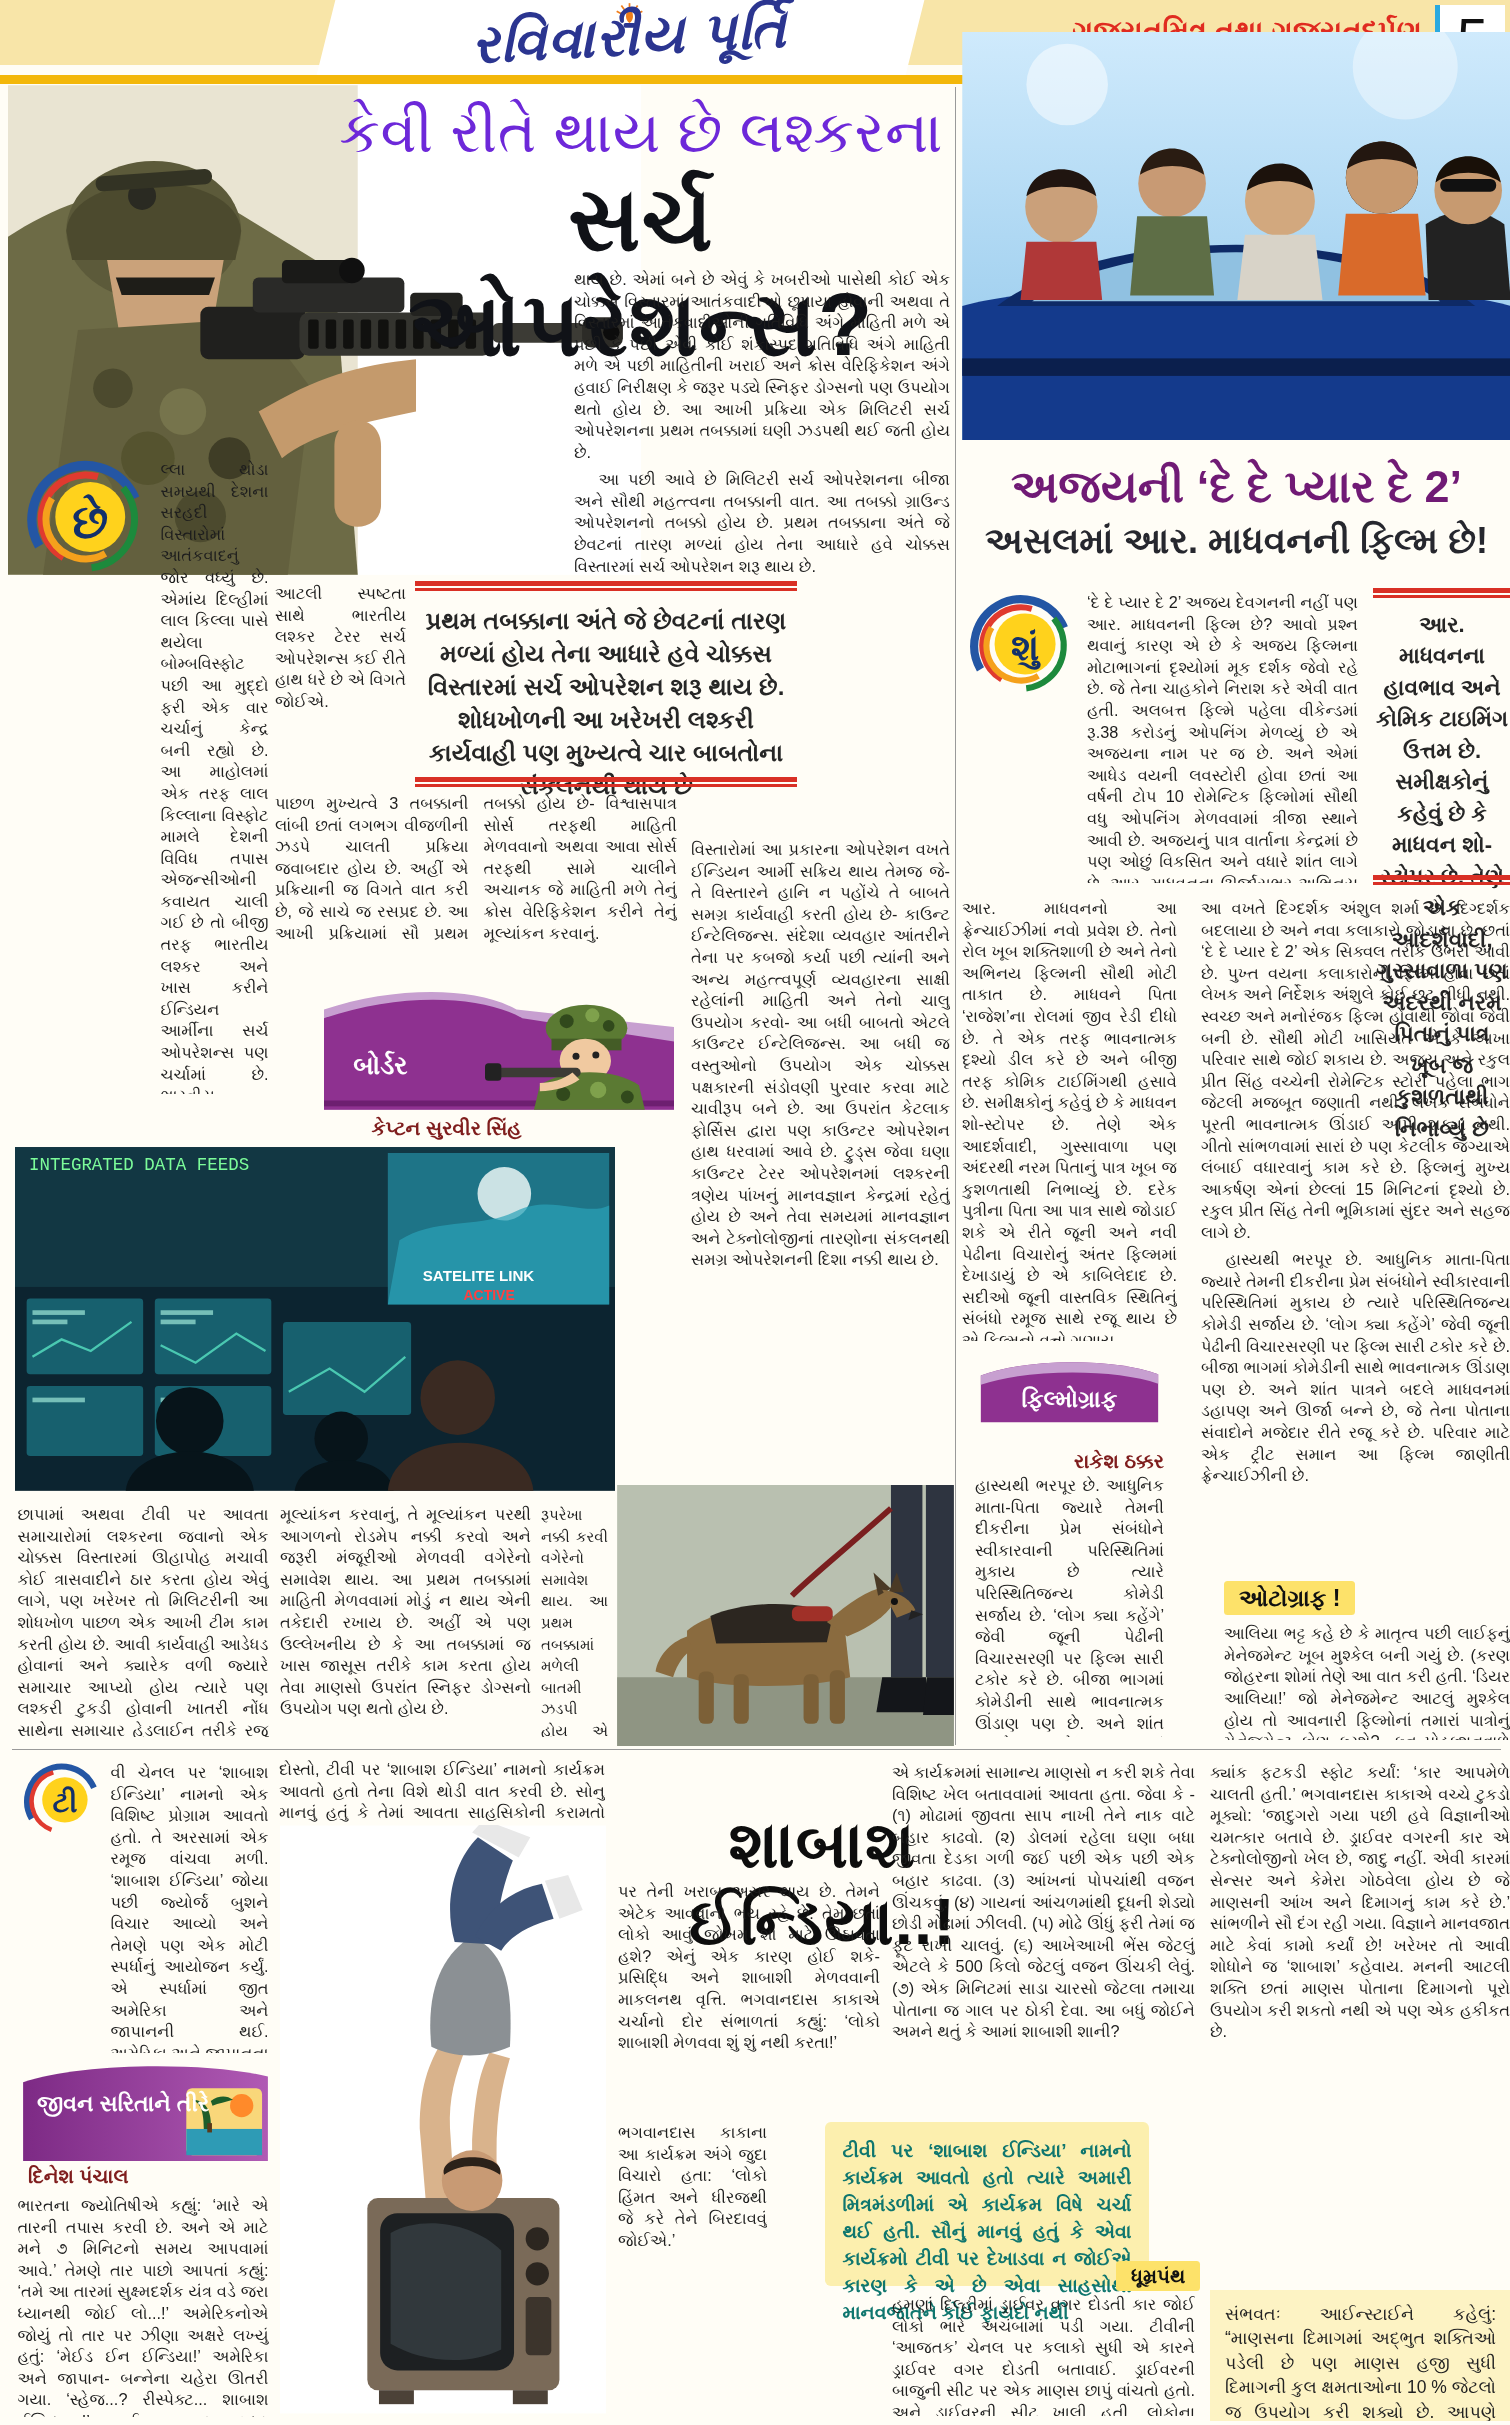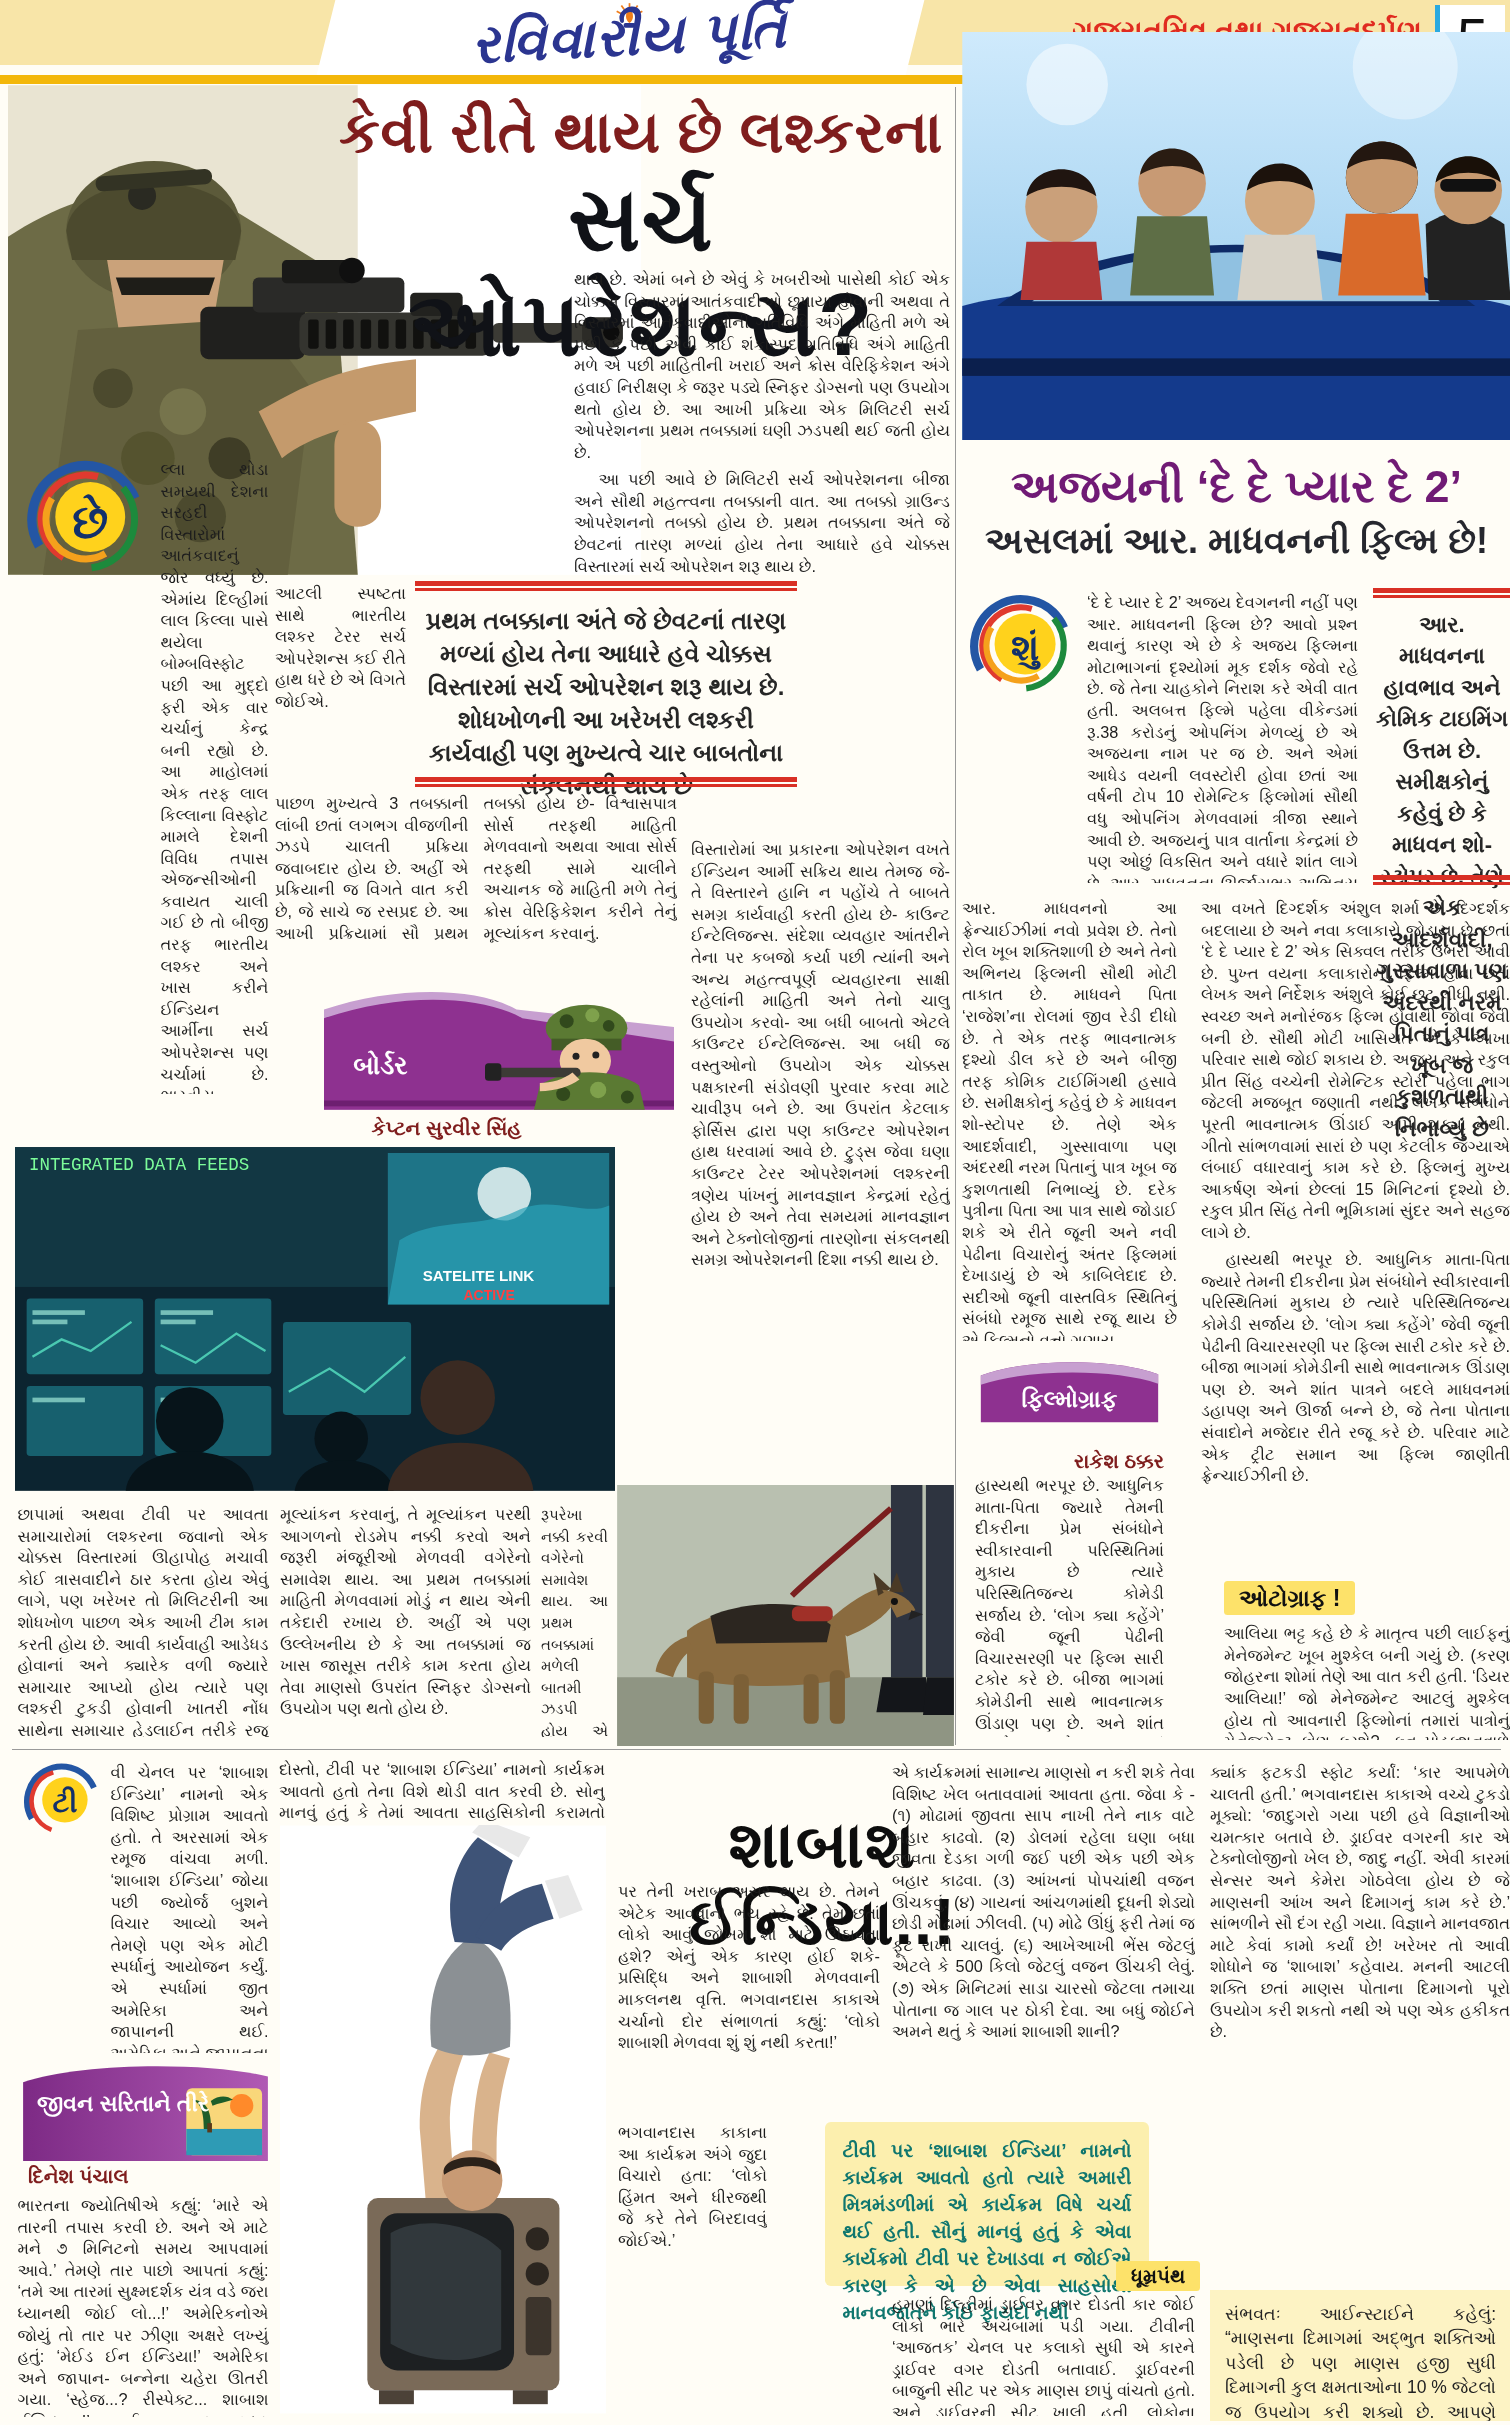--- a/index.html
+++ b/index.html
@@ -13,21 +13,21 @@
   .hdr-band{background:#f8e5a8;}
   .hdr-white{background:#ffffff;transform:skewX(-14deg);}
   .masthead-txt{font-style:italic;font-weight:bold;color:#2b3590;font-size:54px;
                 transform:rotate(-3deg);letter-spacing:1.2px;white-space:nowrap;}
   .paper-name{color:#e02b20;font-weight:bold;font-size:29px;text-align:right;}
   .hdr-date{color:#303030;font-size:22px;text-align:right;}
   .page-num{background:#ffffff;border-left:5.8px solid #2aa9e0;text-align:center;
             font-size:56px;color:#111;line-height:65px;}
   .gold-rule{background:#f3b70a;}
   
-  .h-army1{font-weight:700;font-size:58px;color:#7f1d1d;text-align:center;letter-spacing:0.6px;}
+  .h-army1{font-weight:400;font-size:58px;color:#6d28d9;text-align:center;letter-spacing:0.6px;}
   .h-army2{font-weight:900;font-size:89px;color:#101217;text-align:center;letter-spacing:1.2px;}
   .h-movie1{font-weight:900;font-size:45px;color:#701a75;text-align:center;}
   .h-movie2{font-weight:bold;font-size:36px;color:#26272e;text-align:center;}
   .h-shabash{font-weight:900;font-size:65px;color:#0d0d0d;text-align:center;letter-spacing:1.2px;}
   
   .dbl-rule{height:10px;background:linear-gradient(#d93025 0 4.7px,transparent 4.7px 7px,#d93025 7px 10px);}
   .intro-box-text{font-weight:bold;font-size:24px;line-height:33px;text-align:center;color:#262626;}
   .quote-box-text{font-weight:bold;font-size:22px;line-height:31.5px;text-align:center;color:#262626;}
   
   .chip{display:inline-block;background:#fde26a;color:#111;font-weight:bold;

